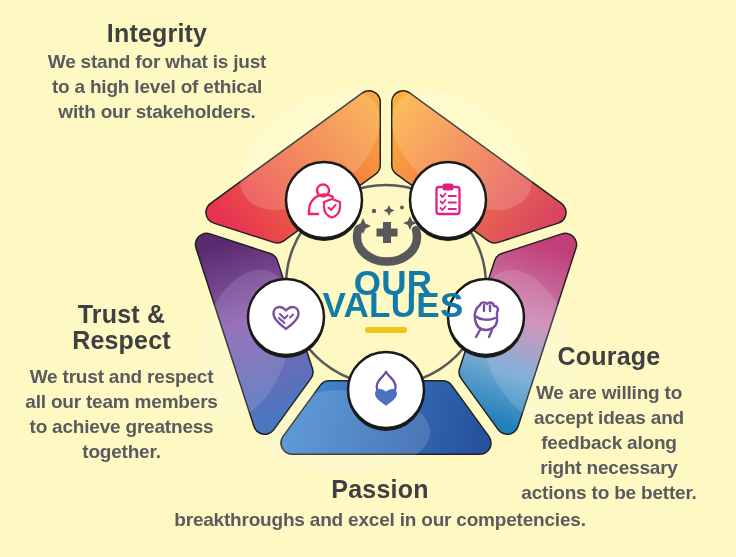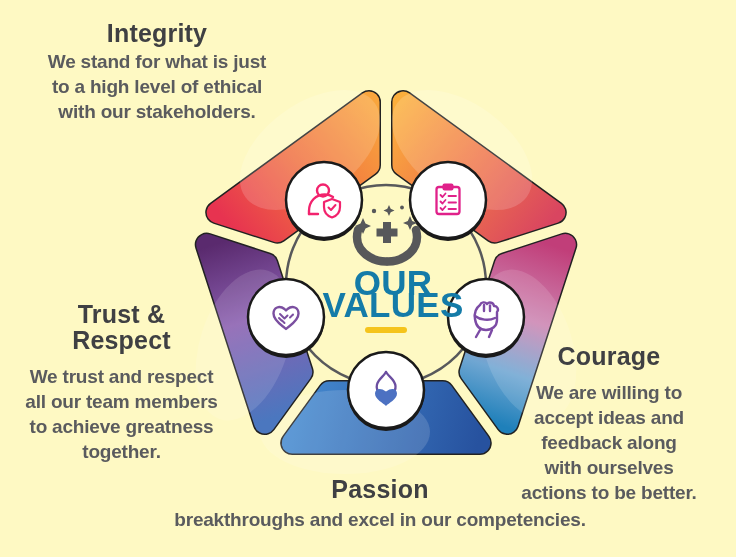--- a/index.html
+++ b/index.html
@@ -200,21 +200,21 @@
 
 
   <div class="vblock" id="b-courage">
     <div class="vhead">
         <div>Courage</div>
       </div>
     <div class="vbody">
         <div>We are willing to</div>
         <div>accept ideas and</div>
         <div>feedback along</div>
-        <div>with ourselves</div>
+        <div>right necessary</div>
         <div>actions to be better.</div>
       </div>
   </div>
 
   <div class="vblock" id="b-passion">
     <div class="vhead">
         <div>Passion</div>
       </div>
     <div class="vbody">
         <div>breakthroughs and excel in our competencies.</div>

